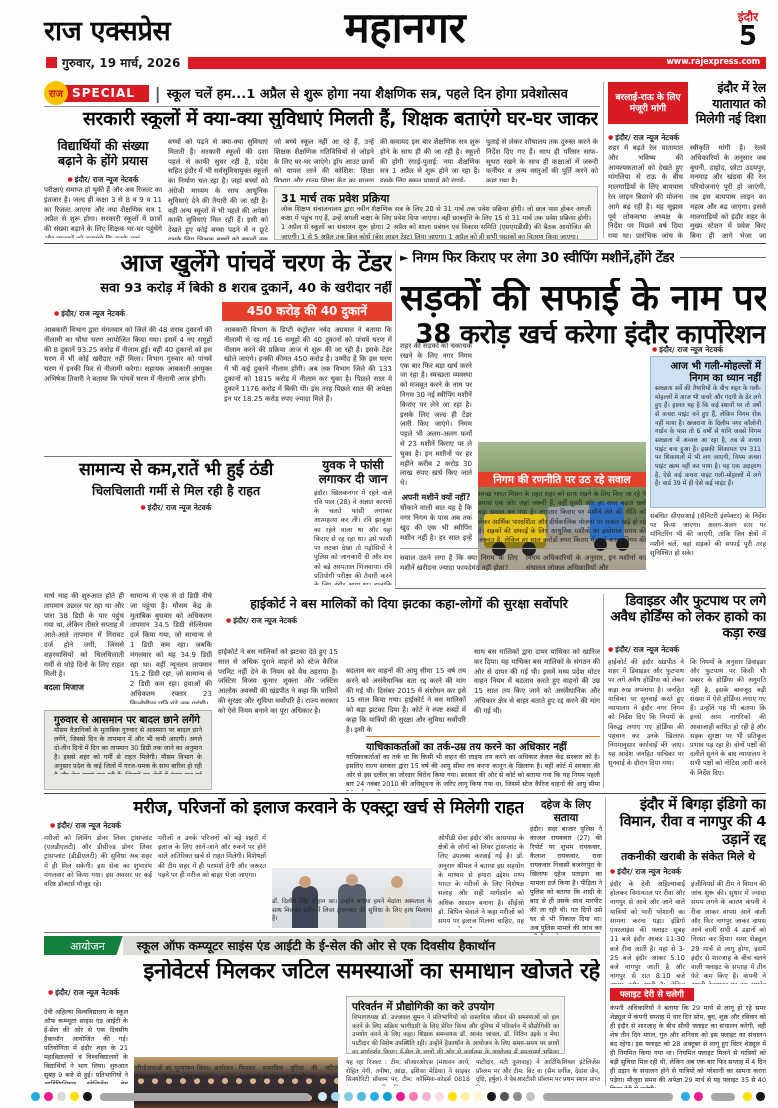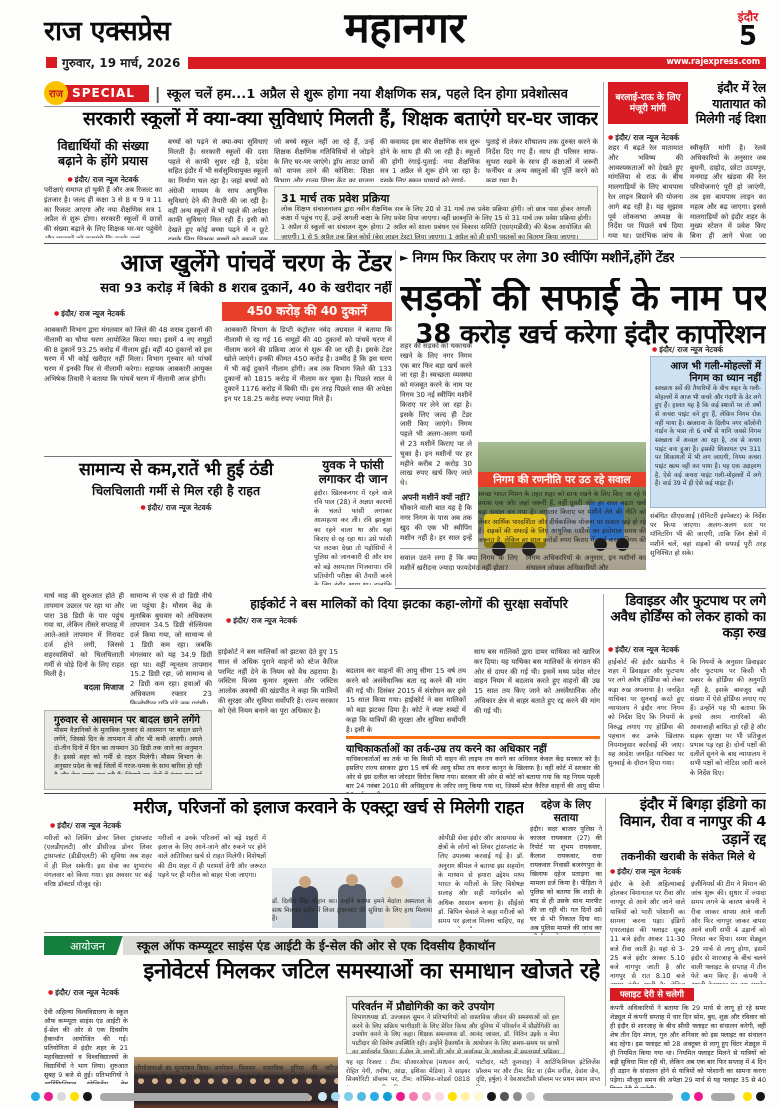--- a/index.html
+++ b/index.html
@@ -127,42 +127,42 @@
 
   <div class="hline" style="left:395px;top:588px;width:371px;"></div>
 
   <div class="abs" style="left:44px;top:460px;width:264px;height:126px;">
     <div class="hl" style="font-size:17.5px;text-align:center;">सामान्य से कम,रातें भी हुई ठंडी</div>
     <div class="subhl" style="font-size:12.5px;margin-top:3px;">चिलचिलाती गर्मी से मिल रही है राहत</div>
     <div class="byline" style="text-align:center;margin-top:4px;"><span class="bdot">●</span><span>इंदौर/ राज न्यूज नेटवर्क</span></div>
   </div>
   <div class="abs body-txt" style="left:44px;top:592px;width:80px;height:112px;">
     <span>मार्च माह की शुरुआत होते ही तापमान उछाल पर रहा था और पारा 38 डिग्री के पार पहुंच गया था, लेकिन तीसरे सप्ताह में आते-आते तापमान में गिरावट दर्ज होने लगी, जिससे शहरवासियों को चिलचिलाती गर्मी से थोड़े दिनों के लिए राहत मिली है।</span>
-    <div style="font-weight:700;font-size:8px;text-align:right;margin:2px 0 17px;">बदला मिजाज</div>
+    <div style="font-weight:700;font-size:8px;text-align:left;margin:2px 0 17px;">बदला मिजाज</div>
     <span>शहर के मौसम में पिछले कुछ दिनों में बदलाव देखने को मिल रहा है। सामान्य से 4 से 5 डिग्री ऊपर पहुंचा पारा लगातार गिरावट की ओर है।</span>
   </div>
   <div class="abs body-txt" style="left:130px;top:592px;width:82px;height:112px;">सामान्य से एक से दो डिग्री नीचे जा पहुंचा है। मौसम केंद्र के मुताबिक बुधवार को अधिकतम तापमान 34.5 डिग्री सेल्सियस दर्ज किया गया, जो सामान्य से 1 डिग्री कम रहा। जबकि मंगलवार को यह 34.9 डिग्री रहा था। वहीं न्यूनतम तापमान 15.2 डिग्री रहा, जो सामान्य से 2 डिग्री कम रहा। हवाओं की अधिकतम रफ्तार 23 किलोमीटर प्रति घंटे तक पहुंची।</div>
   <div class="abs" style="left:44px;top:710px;width:168px;height:80px;background:#e8e8e3;border:1px solid #b5b5b0;box-sizing:border-box;padding:3px 9px;">
     <div style="font-weight:700;font-size:10px;line-height:1.2;color:#111;">गुरुवार से आसमान पर बादल छाने लगेंगे</div>
     <div class="body-txt" style="font-size:6.4px;height:48px;">मौसम वैज्ञानिकों के मुताबिक गुरुवार से आसमान पर बादल छाने लगेंगे, जिससे दिन के तापमान में और भी कमी आएगी। अगले दो-तीन दिनों में दिन का तापमान 30 डिग्री तक जाने का अनुमान है। इससे शहर को गर्मी से राहत मिलेगी। मौसम विभाग के अनुसार प्रदेश के कई जिलों में गरज-चमक के साथ बारिश हो रही है और तेज हवाएं चल रही हैं। जिससे उन क्षेत्रों में ठंडक घुल गई है।</div>
   </div>
 
   <div class="abs" style="left:314px;top:458px;width:78px;height:130px;">
     <div class="subhl" style="font-size:12px;">युवक ने फांसी लगाकर दी जान</div>
     <div class="body-txt" style="font-size:6.6px;height:96px;margin-top:2px;">इंदौर। खिलकनगर में रहने वाले रवि पाल (28) ने अज्ञात कारणों के चलते फांसी लगाकर आत्महत्या कर ली। रवि झाबुआ का रहने वाला था और यहां किराए से रह रहा था। उसे फांसी पर लटका देखा तो पड़ोसियों ने पुलिस को जानकारी दी और शव को बड़े अस्पताल भिजवाया। रवि प्रतियोगी परीक्षा की तैयारी करने के लिए इंदौर आया था। हालांकि अभी आत्महत्या के कारणों का पता नहीं चला है।</div>
   </div>
 
   <div class="abs" style="left:218px;top:592px;width:382px;height:198px;">
     <div class="subhl nw" style="font-size:12.5px;margin-top:4px;width:382px;">हाईकोर्ट ने बस मालिकों को दिया झटका कहा-लोगों की सुरक्षा सर्वोपरि</div>
     <div class="byline" style="margin:4px 0 2px 8px;"><span class="bdot">●</span><span>इंदौर/ राज न्यूज नेटवर्क</span></div>
     <div class="abs body-txt" style="left:0;top:56px;width:120px;height:140px;">हाईकोर्ट ने बस मालिकों को झटका देते हुए 15 साल से अधिक पुराने वाहनों को स्टेज कैरिज परमिट नहीं देने के नियम को वैध ठहराया है। जस्टिस विजय कुमार शुक्ला और जस्टिस आलोक अवस्थी की खंडपीठ ने कहा कि यात्रियों की सुरक्षा और सुविधा सर्वोपरि है। राज्य सरकार को ऐसे नियम बनाने का पूरा अधिकार है।</div>
     <div class="abs body-txt" style="left:128px;top:40px;width:120px;height:84px;margin-top:35px;">बदलाव कर वाहनों की आयु सीमा 15 वर्ष तय करने को असंवैधानिक बता रद्द करने की मांग की गई थी। दिसंबर 2015 में संशोधन कर इसे 15 साल किया गया। हाईकोर्ट ने बस मालिकों को बड़ा झटका दिया है। कोर्ट ने स्पष्ट शब्दों में कहा कि यात्रियों की सुरक्षा और सुविधा सर्वोपरि है। इसी के</div>
     <div class="abs body-txt" style="left:256px;top:56px;width:126px;height:84px;">साथ बस मालिकों द्वारा दायर याचिका को खारिज कर दिया। यह याचिका बस मालिकों के संगठन की ओर से दायर की गई थी। इसमें मध्य प्रदेश मोटर वाहन नियम में बदलाव करते हुए वाहनों की उम्र 15 साल तय किए जाने को असंवैधानिक और अधिकार क्षेत्र से बाहर बताते हुए रद्द करने की मांग की गई थी।</div>
     <div class="abs" style="left:128px;top:144px;width:254px;">
-      <div style="font-weight:700;font-size:10px;color:#111;border-top:3px solid #f97316;padding-top:2px;">याचिकाकर्ताओं का तर्क-उम्र तय करने का अधिकार नहीं</div>
+      <div style="font-weight:700;font-size:10px;color:#111;border-top:1px solid #f97316;padding-top:2px;margin-left:20px;">याचिकाकर्ताओं का तर्क-उम्र तय करने का अधिकार नहीं</div>
       <div class="body-txt" style="font-size:6.4px;height:38px;">याचिकाकर्ताओं का तर्क था कि किसी भी वाहन की लाइफ तय करने का अधिकार केवल केंद्र सरकार को है। इसलिए राज्य सरकार द्वारा 15 वर्ष की आयु सीमा तय करना कानून के खिलाफ है। वहीं कोर्ट में सरकार की ओर से इस दलील का जोरदार विरोध किया गया। सरकार की ओर से कोर्ट को बताया गया कि यह नियम पहली बार 24 नवंबर 2010 की अधिसूचना के जरिए लागू किया गया था, जिसमें स्टेज कैरिज वाहनों की आयु सीमा 20 वर्ष तय थी।</div>
     </div>
   </div>
 
   <div class="vline" style="left:603px;top:594px;height:194px;"></div>
   <div class="abs" style="left:608px;top:592px;width:158px;height:198px;">
     <div class="hl" style="font-size:13.5px;line-height:1.2;height:50px;overflow:hidden;">डिवाइडर और फुटपाथ पर लगे अवैध होर्डिंग्स को लेकर हाको का कड़ा रुख</div>
     <div class="byline" style="margin:2px 0;"><span class="bdot">●</span><span>इंदौर/ राज न्यूज नेटवर्क</span></div>
     <div class="abs body-txt" style="left:0;top:66px;width:76px;height:130px;font-size:6.6px;">हाईकोर्ट की इंदौर खंडपीठ ने शहर में डिवाइडर और फुटपाथ पर लगे अवैध होर्डिंग्स को लेकर कड़ा रुख अपनाया है। जनहित याचिका पर सुनवाई करते हुए न्यायालय ने इंदौर नगर निगम को निर्देश दिए कि नियमों के विरुद्ध लगाए गए होर्डिंग्स की पहचान कर उनके खिलाफ नियमानुसार कार्रवाई की जाए। यह आदेश जनहित याचिका पर सुनवाई के दौरान दिया गया।</div>
     <div class="abs body-txt" style="left:82px;top:66px;width:76px;height:130px;font-size:6.6px;">कि नियमों के अनुसार डिवाइडर और फुटपाथ पर किसी भी प्रकार के होर्डिंग्स की अनुमति नहीं है, इसके बावजूद बड़ी संख्या में ऐसे होर्डिंग्स लगाए गए हैं। उन्होंने यह भी बताया कि इनसे आम नागरिकों की आवाजाही बाधित हो रही है और सड़क सुरक्षा पर भी प्रतिकूल प्रभाव पड़ रहा है। दोनों पक्षों की दलीलें सुनने के बाद न्यायालय ने सभी पक्षों को नोटिस जारी करने के निर्देश दिए।</div>

